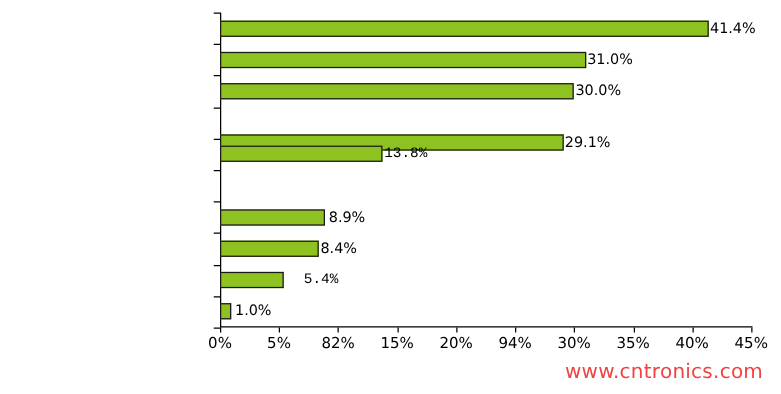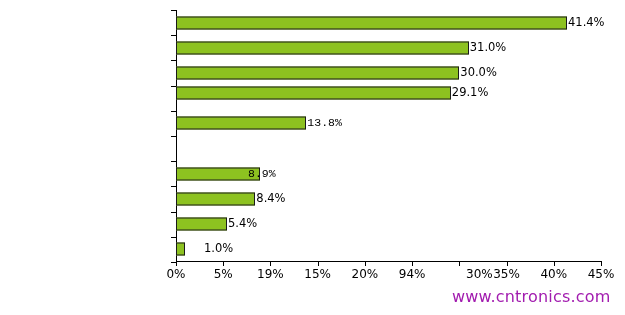--- a/index.html
+++ b/index.html
@@ -104,21 +104,21 @@
     white-space: nowrap;
     line-height: 1;
   }
 
   
   .watermark {
     position: absolute;
     left: 452px;
     top: 289px;
     font-size: 16px;
-    color: #a21caf;
+    color: #ef4444;
     white-space: nowrap;
     letter-spacing: 0.2px;
     line-height: 1;
     user-select: none;
   }
 </style>
 </head>
 <body>
 
 <div id="chart-root">
@@ -132,43 +132,43 @@
         <div class="bar-value" style="left: 391px;">41.4%</div>
       </div>
       <div class="row" style="top: 25.2px; height: 25.2px;">
         <div class="bar" style="width: 292.778px; background: rgb(141, 194, 32); border-color: rgb(26, 26, 26);"></div>
         <div class="bar-value" style="left: 292.778px;">31.0%</div>
       </div>
       <div class="row" style="top: 50.4px; height: 25.2px;">
         <div class="bar" style="width: 283.333px; background: rgb(141, 194, 32); border-color: rgb(26, 26, 26);"></div>
         <div class="bar-value" style="left: 283.333px;">30.0%</div>
       </div>
-      <div class="row" style="top: 70px; height: 25.2px;">
+      <div class="row" style="top: 91px; height: 25.2px;">
         <div class="bar" style="width: 274.833px; background: rgb(141, 194, 32); border-color: rgb(26, 26, 26);"></div>
         <div class="bar-value" style="left: 274.833px;">29.1%</div>
       </div>
       <div class="row" style="top: 100.8px; height: 25.2px;">
         <div class="bar" style="width: 130.333px; background: rgb(141, 194, 32); border-color: rgb(26, 26, 26);"></div>
         <div class="bar-value" style="left: 130.333px; font-family: Liberation Mono, monospace;">13.8%</div>
       </div>
       <div class="row" style="top: 151.2px; height: 25.2px;">
         <div class="bar" style="width: 84.0556px; background: rgb(141, 194, 32); border-color: rgb(26, 26, 26);"></div>
-        <div class="bar-value" style="left: 71px; font-family: Liberation Mono, monospace;">8.9%</div>
+        <div class="bar-value" style="left: 86px;">8.9%</div>
       </div>
       <div class="row" style="top: 176.4px; height: 25.2px;">
         <div class="bar" style="width: 79.3333px; background: rgb(141, 194, 32); border-color: rgb(26, 26, 26);"></div>
         <div class="bar-value" style="left: 79.3333px;">8.4%</div>
       </div>
       <div class="row" style="top: 201.6px; height: 25.2px;">
         <div class="bar" style="width: 51px; background: rgb(141, 194, 32); border-color: rgb(26, 26, 26);"></div>
-        <div class="bar-value" style="left: 51px;">5.4%</div>
+        <div class="bar-value" style="left: 66px; font-family: Liberation Mono, monospace;">5.4%</div>
       </div>
       <div class="row" style="top: 226.8px; height: 25.2px;">
         <div class="bar" style="width: 9.44444px; background: rgb(141, 194, 32); border-color: rgb(26, 26, 26);"></div>
-        <div class="bar-value" style="left: 27px;">1.0%</div>
+        <div class="bar-value" style="left: 11px;">1.0%</div>
       </div>
     </div>
 
   <div id="ytick-layer">
       <div class="ytick" style="top: 10px;"></div>
       <div class="ytick" style="top: 35.2px;"></div>
       <div class="ytick" style="top: 60.4px;"></div>
       <div class="ytick" style="top: 85.6px;"></div>
       <div class="ytick" style="top: 110.8px;"></div>
       <div class="ytick" style="top: 136px;"></div>
@@ -186,24 +186,24 @@
       <div class="xtick" style="left: 364.889px;"></div>
       <div class="xtick" style="left: 412.111px;"></div>
       <div class="xtick" style="left: 459.333px;"></div>
       <div class="xtick" style="left: 506.556px;"></div>
       <div class="xtick" style="left: 553.778px;"></div>
       <div class="xtick" style="left: 601px;"></div>
     </div>
   <div id="xlabel-layer">
       <div class="xlabel" style="left: 176px;">0%</div>
       <div class="xlabel" style="left: 223.222px;">5%</div>
-      <div class="xlabel" style="left: 270.444px;">19%</div>
+      <div class="xlabel" style="left: 270.444px;">82%</div>
       <div class="xlabel" style="left: 317.667px;">15%</div>
       <div class="xlabel" style="left: 364.889px;">20%</div>
       <div class="xlabel" style="left: 412.111px;">94%</div>
-      <div class="xlabel" style="left: 459.333px; margin-left: 20px;">30%</div>
+      <div class="xlabel" style="left: 459.333px;">30%</div>
       <div class="xlabel" style="left: 506.556px;">35%</div>
       <div class="xlabel" style="left: 553.778px;">40%</div>
       <div class="xlabel" style="left: 601px;">45%</div>
     </div>
 
   <div class="watermark">www.cntronics.com</div>
 </div>
 
 </body></html>

